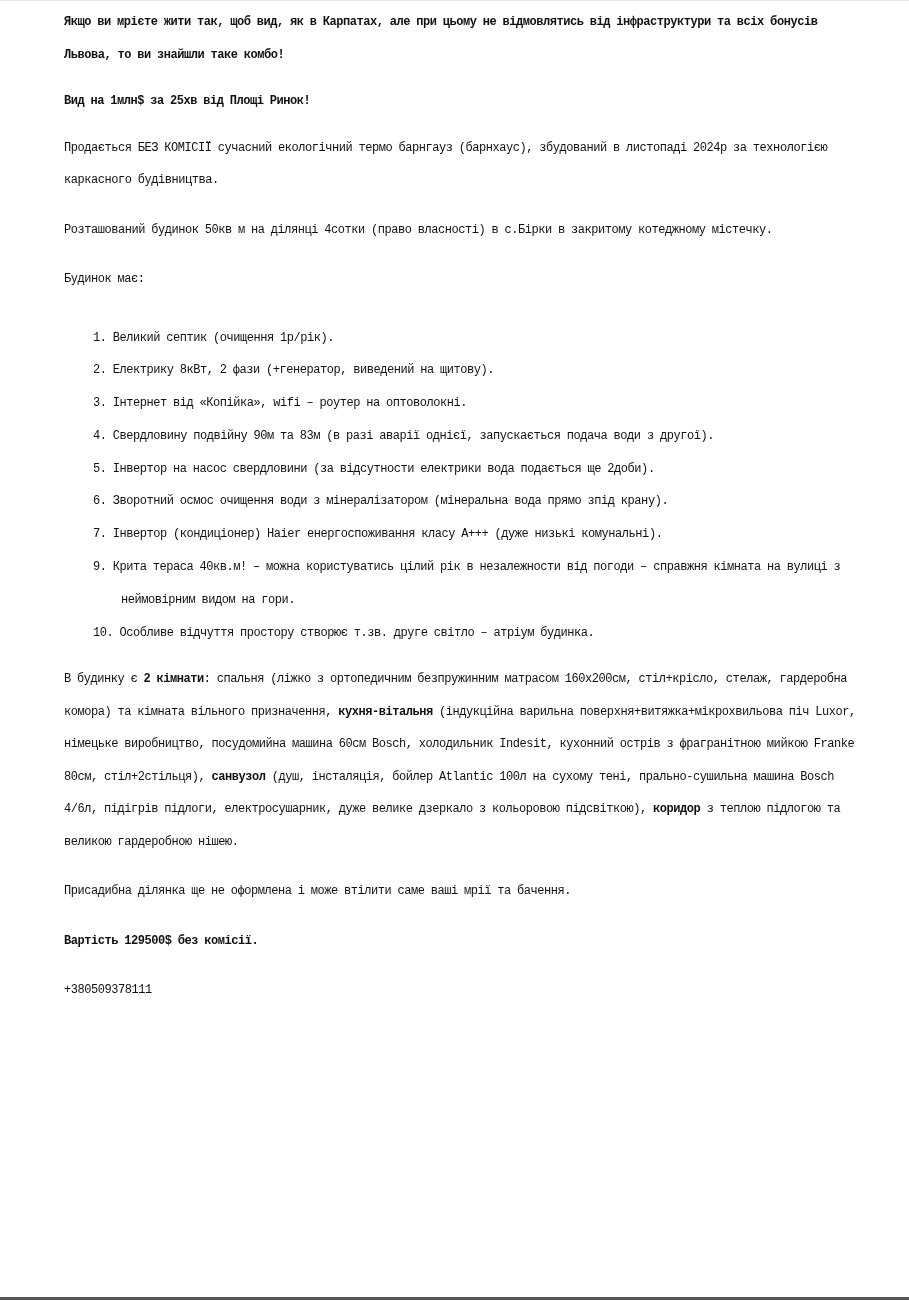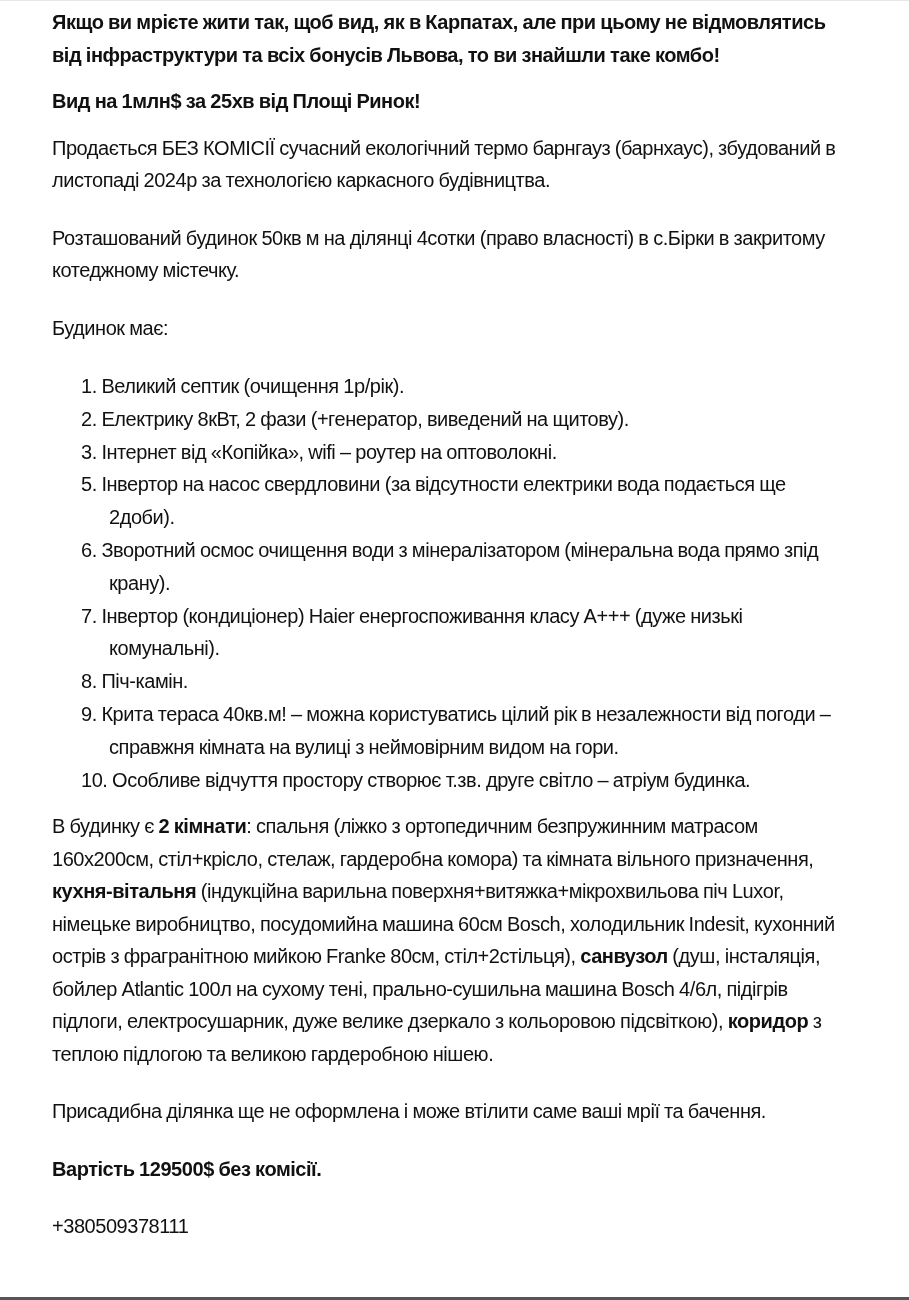--- a/index.html
+++ b/index.html
@@ -10,34 +10,35 @@
     body {
       width: 909px;
       height: 1300px;
       position: relative;
       overflow: hidden;
       font-family: "Liberation Sans", sans-serif;
       color: #111111;
     }
     .page {
       position: absolute;
-      left: 52px;
+      left: 64px;
       top: 6px;
       width: 800px;
-      font-size: 20px;
+      font-size: 12px;
       letter-spacing: -0.45px;
       word-spacing: -0.5px;
+      font-family: Liberation Mono, monospace;
     }
     .para {
       margin: 0;
       line-height: 32.5px;
     }
     .b { font-weight: bold; margin-top: 48px; }
     .gap-l { margin-top: 14px; }
-    .gap-m { margin-top: 25px; }
+    .gap-m { margin-top: 17px; }
     .list {
       list-style: none;
       margin: 26px 0 0 0;
       padding: 0;
     }
     .list li {
       position: relative;
       padding-left: 57px;
       text-indent: -28px;
       line-height: 32.8px;
@@ -75,24 +76,24 @@
   <p class="para gap-l">Продається БЕЗ КОМІСІЇ сучасний екологічний термо барнгауз (барнхаус), збудований в листопаді 2024р за технологією каркасного будівництва.</p>
 
   <p class="para gap-m">Розташований будинок 50кв м на ділянці 4сотки (право власності) в с.Бірки в закритому котеджному містечку.</p>
 
   <p class="para gap-m">Будинок має:</p>
 
   <ol class="list">
     <li><span class="num">1.</span> <span>Великий септик (очищення 1р/рік).</span></li>
     <li><span class="num">2.</span> <span>Електрику 8кВт, 2 фази (+генератор, виведений на щитову).</span></li>
     <li><span class="num">3.</span> <span>Інтернет від «Копійка», wifi – роутер на оптоволокні.</span></li>
+    <li><span class="num">4.</span> <span>Свердловину подвійну 90м та 83м (в разі аварії однієї, запускається подача води з другої).</span></li>
     <li><span class="num">5.</span> <span>Інвертор на насос свердловини (за відсутности електрики вода подається ще 2доби).</span></li>
     <li><span class="num">6.</span> <span>Зворотний осмос очищення води з мінералізатором (мінеральна вода прямо зпід крану).</span></li>
     <li><span class="num">7.</span> <span>Інвертор (кондиціонер) Haier енергоспоживання класу А+++ (дуже низькі комунальні).</span></li>
-    <li><span class="num">8.</span> <span>Піч-камін.</span></li>
     <li><span class="num">9.</span> <span>Крита тераса 40кв.м! – можна користуватись цілий рік в незалежности від погоди – справжня кімната на вулиці з неймовірним видом на гори.</span></li>
     <li><span class="num">10.</span> <span>Особливе відчуття простору створює т.зв. друге світло – атріум будинка.</span></li>
   </ol>
 
   <p class="para gap-l"><span>В будинку є </span><span class="b">2 кімнати</span><span>: спальня (ліжко з ортопедичним безпружинним матрасом 160х200см, стіл+крісло, стелаж, гардеробна комора) та кімната вільного призначення, </span><span class="b">кухня-вітальня</span><span> (індукційна варильна поверхня+витяжка+мікрохвильова піч Luxor, німецьке виробництво, посудомийна машина 60см Bosch, холодильник Indesit, кухонний острів з фрагранітною мийкою Franke 80см, стіл+2стільця), </span><span class="b">санвузол</span><span> (душ, інсталяція, бойлер Atlantic 100л на сухому тені, прально-сушильна машина Bosch 4/6л, підігрів підлоги, електросушарник, дуже велике дзеркало з кольоровою підсвіткою),  </span><span class="b">коридор</span><span> з теплою підлогою та великою гардеробною нішею.</span></p>
 
   <p class="para gap-m">Присадибна ділянка ще не оформлена і може втілити саме ваші мрії та бачення.</p>
 
   <p class="para b gap-m">Вартість 129500$ без комісії.</p>
 

